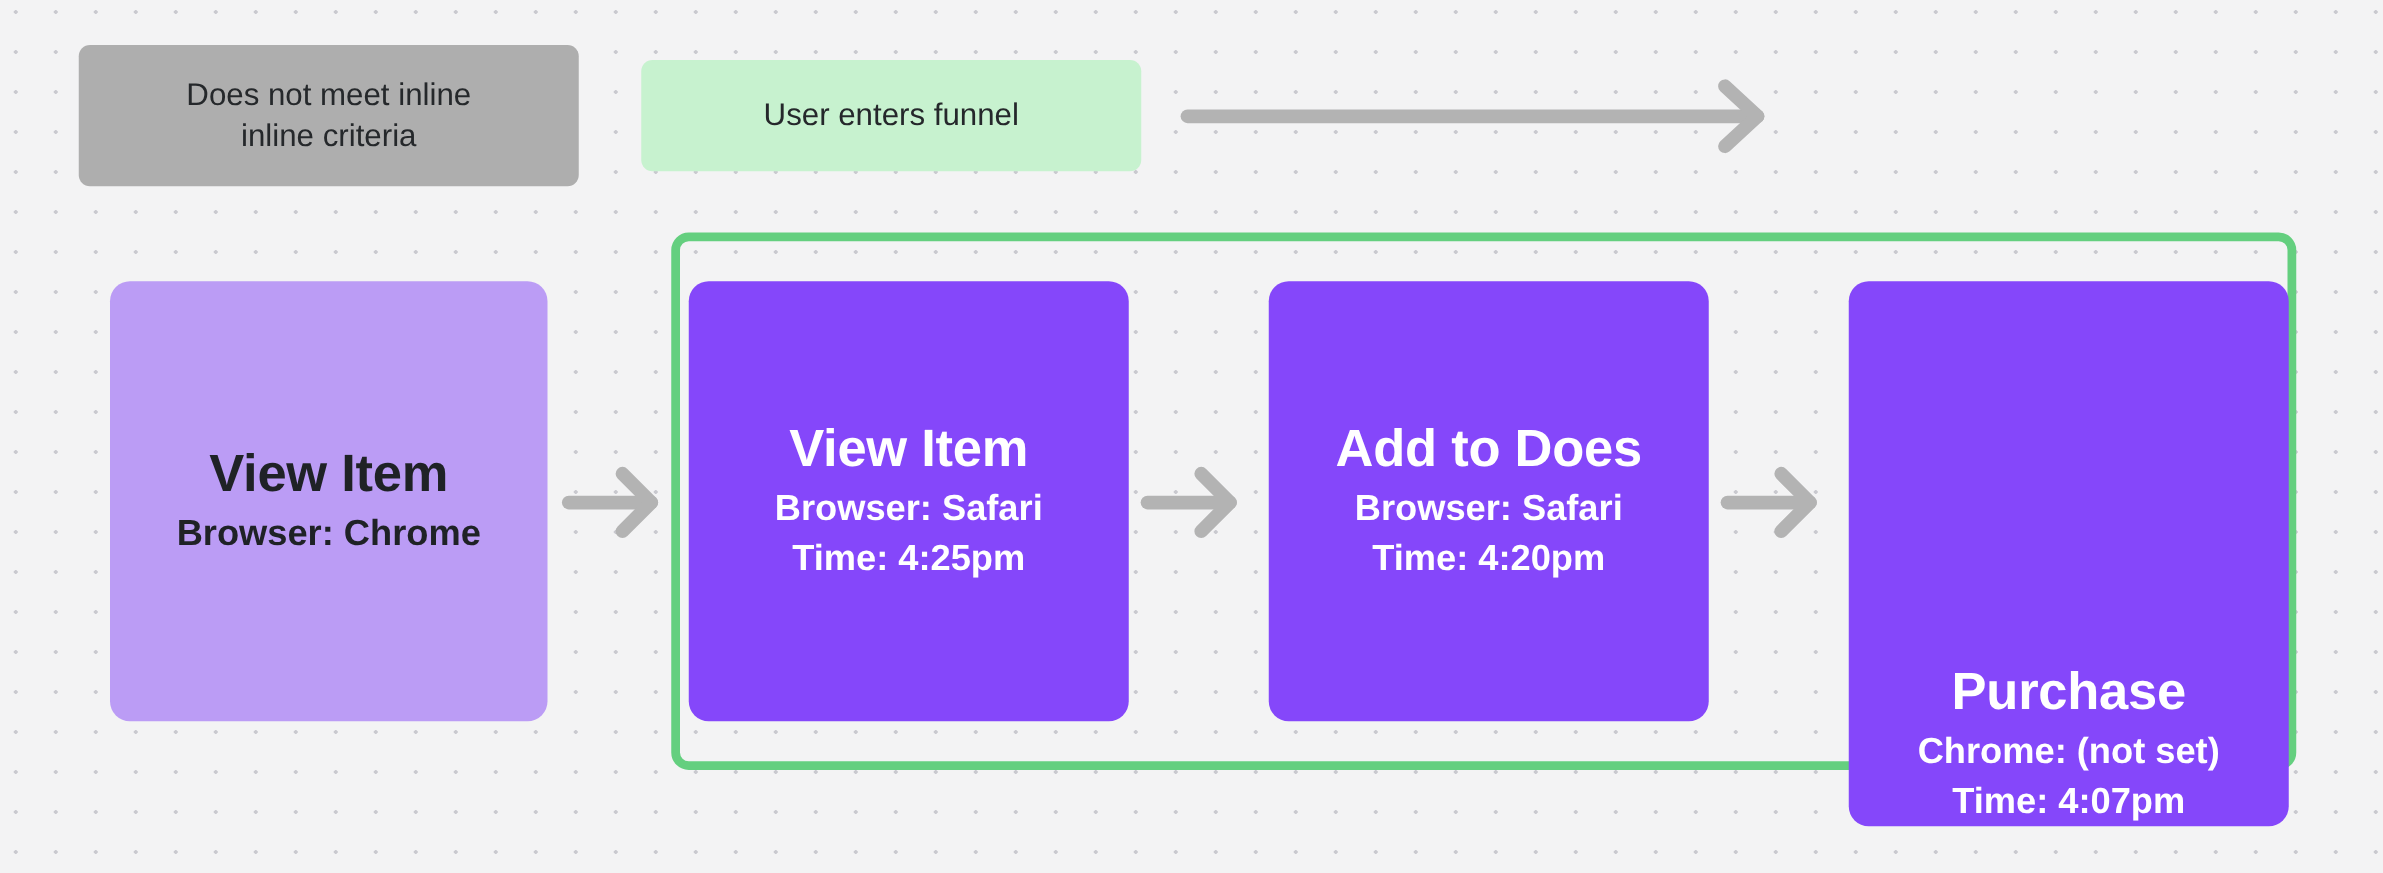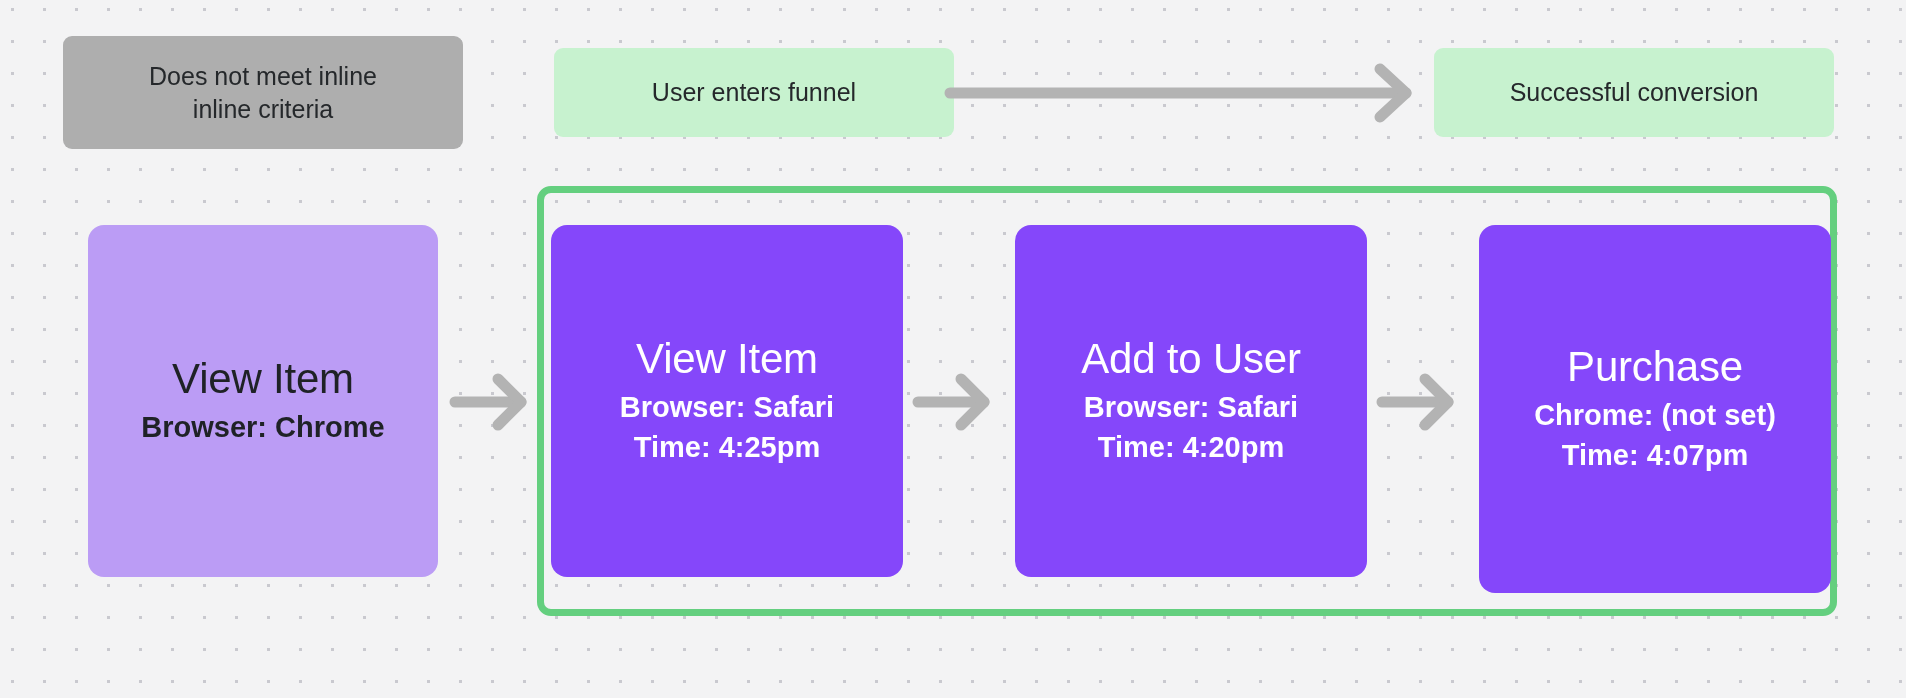--- a/index.html
+++ b/index.html
@@ -39,21 +39,21 @@
     padding: 6px 14px;
   }
   #legend-excluded {
     left: 63px;
     top: 36px;
     width: 400px;
     height: 113px;
     background: #aeaeae;
   }
   #legend-enters {
-    left: 554px;
+    left: 513px;
     top: 48px;
     width: 400px;
     height: 89px;
     background: #c7f2cf;
   }
   #legend-success {
     left: 1434px;
     top: 48px;
     width: 400px;
     height: 89px;
@@ -88,21 +88,21 @@
     box-sizing: border-box;
     border-radius: 16px;
     display: flex;
     flex-direction: column;
     align-items: center;
     justify-content: center;
     text-align: center;
   }
   .card .card-title {
     font-size: 42px;
-    font-weight: 400;
+    font-weight: 700;
     letter-spacing: -0.2px;
     margin-bottom: 4px;
   }
   .card .card-line {
     font-size: 29px;
     font-weight: 700;
     line-height: 1.38;
   }
 
   .card.excluded {
@@ -110,21 +110,21 @@
     color: #1f2226;
   }
   .card.included {
     background: #8547fa;
     color: #ffffff;
   }
 
   #card-0 { left: 88px;  top: 225px; width: 350px; height: 352px; }
   #card-1 { left: 551px; top: 225px; width: 352px; height: 352px; }
   #card-2 { left: 1015px;top: 225px; width: 352px; height: 352px; }
-  #card-3 { left: 1479px;top: 225px; width: 352px; height: 368px; }
+  #card-3 { left: 1479px;top: 225px; width: 352px; height: 436px; justify-content: flex-end; }
 
   
   .flow-arrow {
     position: absolute;
     width: 86px;
     height: 64px;
     top: 370px;
   }
   #flow-arrow-0 { left: 449px; }
   #flow-arrow-1 { left: 912px; }
@@ -143,23 +143,20 @@
     <span>User enters funnel</span>
   </div>
 
   <svg id="legend-arrow" viewBox="0 0 484 62">
     <g fill="none" stroke="#b3b3b3" stroke-width="11" stroke-linecap="round" stroke-linejoin="round">
       <line x1="6" y1="31" x2="462" y2="31"></line>
       <polyline points="436,7 462,31 436,55"></polyline>
     </g>
   </svg>
 
-  <div class="legend-box" id="legend-success">
-    <span>Successful conversion</span>
-  </div>
 
   <div id="funnel-outline"></div>
 
   <div class="card excluded" id="card-0">
     <div class="card-title">View Item</div>
     <div class="card-line">Browser: Chrome</div>
   </div>
 
   <svg class="flow-arrow" id="flow-arrow-0" viewBox="0 0 86 64">
     <g fill="none" stroke="#b3b3b3" stroke-width="11" stroke-linecap="round" stroke-linejoin="round">
@@ -175,21 +172,21 @@
   </div>
 
   <svg class="flow-arrow" id="flow-arrow-1" viewBox="0 0 86 64">
     <g fill="none" stroke="#b3b3b3" stroke-width="11" stroke-linecap="round" stroke-linejoin="round">
       <line x1="6" y1="32" x2="72" y2="32"></line>
       <polyline points="49,9 72,32 49,55"></polyline>
     </g>
   </svg>
 
   <div class="card included" id="card-2">
-    <div class="card-title">Add to User</div>
+    <div class="card-title">Add to Does</div>
     <div class="card-line">Browser: Safari</div>
     <div class="card-line">Time: 4:20pm</div>
   </div>
 
   <svg class="flow-arrow" id="flow-arrow-2" viewBox="0 0 86 64">
     <g fill="none" stroke="#b3b3b3" stroke-width="11" stroke-linecap="round" stroke-linejoin="round">
       <line x1="6" y1="32" x2="72" y2="32"></line>
       <polyline points="49,9 72,32 49,55"></polyline>
     </g>
   </svg>

